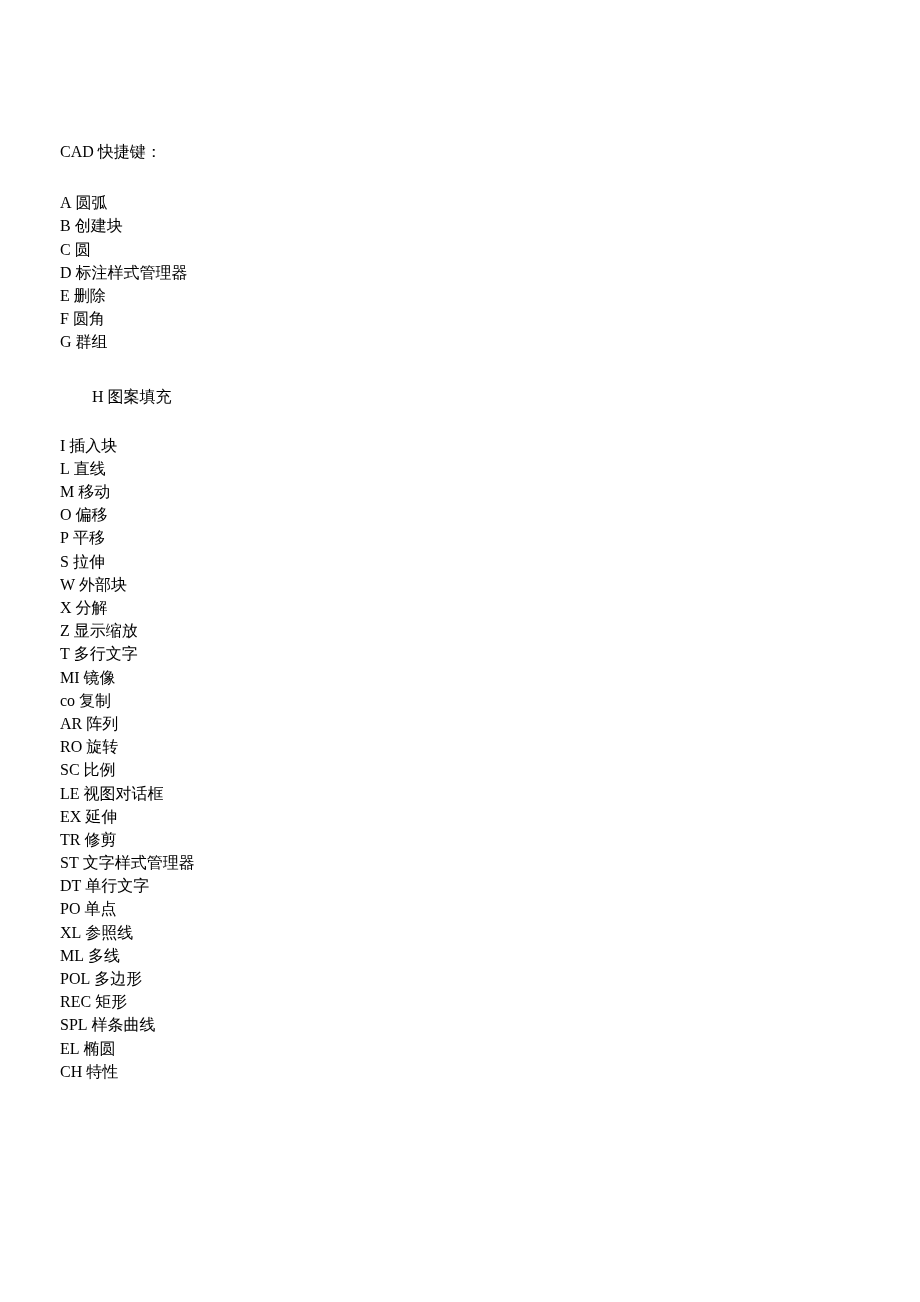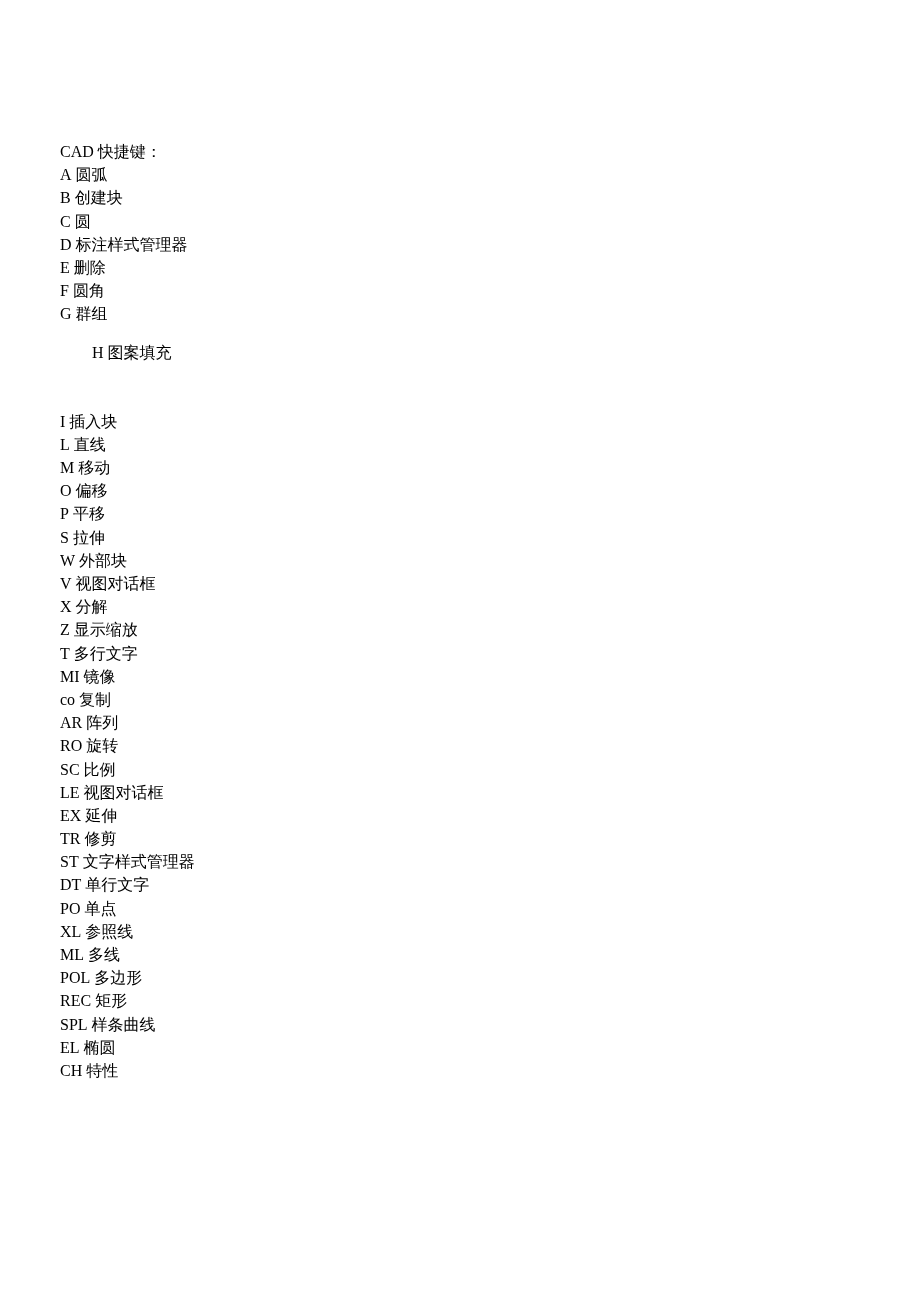--- a/index.html
+++ b/index.html
@@ -11,27 +11,28 @@
       background: #ffffff;
       width: 920px;
       min-height: 1302px;
       font-family: "SimSun", "宋体", serif;
       font-size: 16px;
       line-height: 1.45;
       color: #000000;
       padding: 140px 60px 60px 60px;
     }
     .title {
+      margin-bottom: 28px;
     }
     .group1 {
-      margin-bottom: 15px;
+      margin-bottom: 31px;
     }
     .indented {
       padding-left: 32px;
-      margin-bottom: 46px;
+      margin-bottom: 26px;
       font-family: Liberation Serif, serif;
     }
     .line {
       white-space: nowrap;
     }
     .key {
       display: inline-block;
     }
   </style>
 </head>
@@ -55,21 +56,20 @@
 </div>
 
 <div class="group2" id="group2">
     <div class="line"><span class="key">I</span><span> 插入块</span></div>
     <div class="line"><span class="key">L</span><span> 直线</span></div>
     <div class="line"><span class="key">M</span><span> 移动</span></div>
     <div class="line"><span class="key">O</span><span> 偏移</span></div>
     <div class="line"><span class="key">P</span><span> 平移</span></div>
     <div class="line"><span class="key">S</span><span> 拉伸</span></div>
     <div class="line"><span class="key">W</span><span> 外部块</span></div>
-    <div class="line"><span class="key">V</span><span> 视图对话框</span></div>
     <div class="line"><span class="key">X</span><span> 分解</span></div>
     <div class="line"><span class="key">Z</span><span> 显示缩放</span></div>
     <div class="line"><span class="key">T</span><span> 多行文字</span></div>
     <div class="line"><span class="key">MI</span><span> 镜像</span></div>
     <div class="line"><span class="key">co</span><span> 复制</span></div>
     <div class="line"><span class="key">AR</span><span> 阵列</span></div>
     <div class="line"><span class="key">RO</span><span> 旋转</span></div>
     <div class="line"><span class="key">SC</span><span> 比例</span></div>
     <div class="line"><span class="key">LE</span><span> 视图对话框</span></div>
     <div class="line"><span class="key">EX</span><span> 延伸</span></div>

